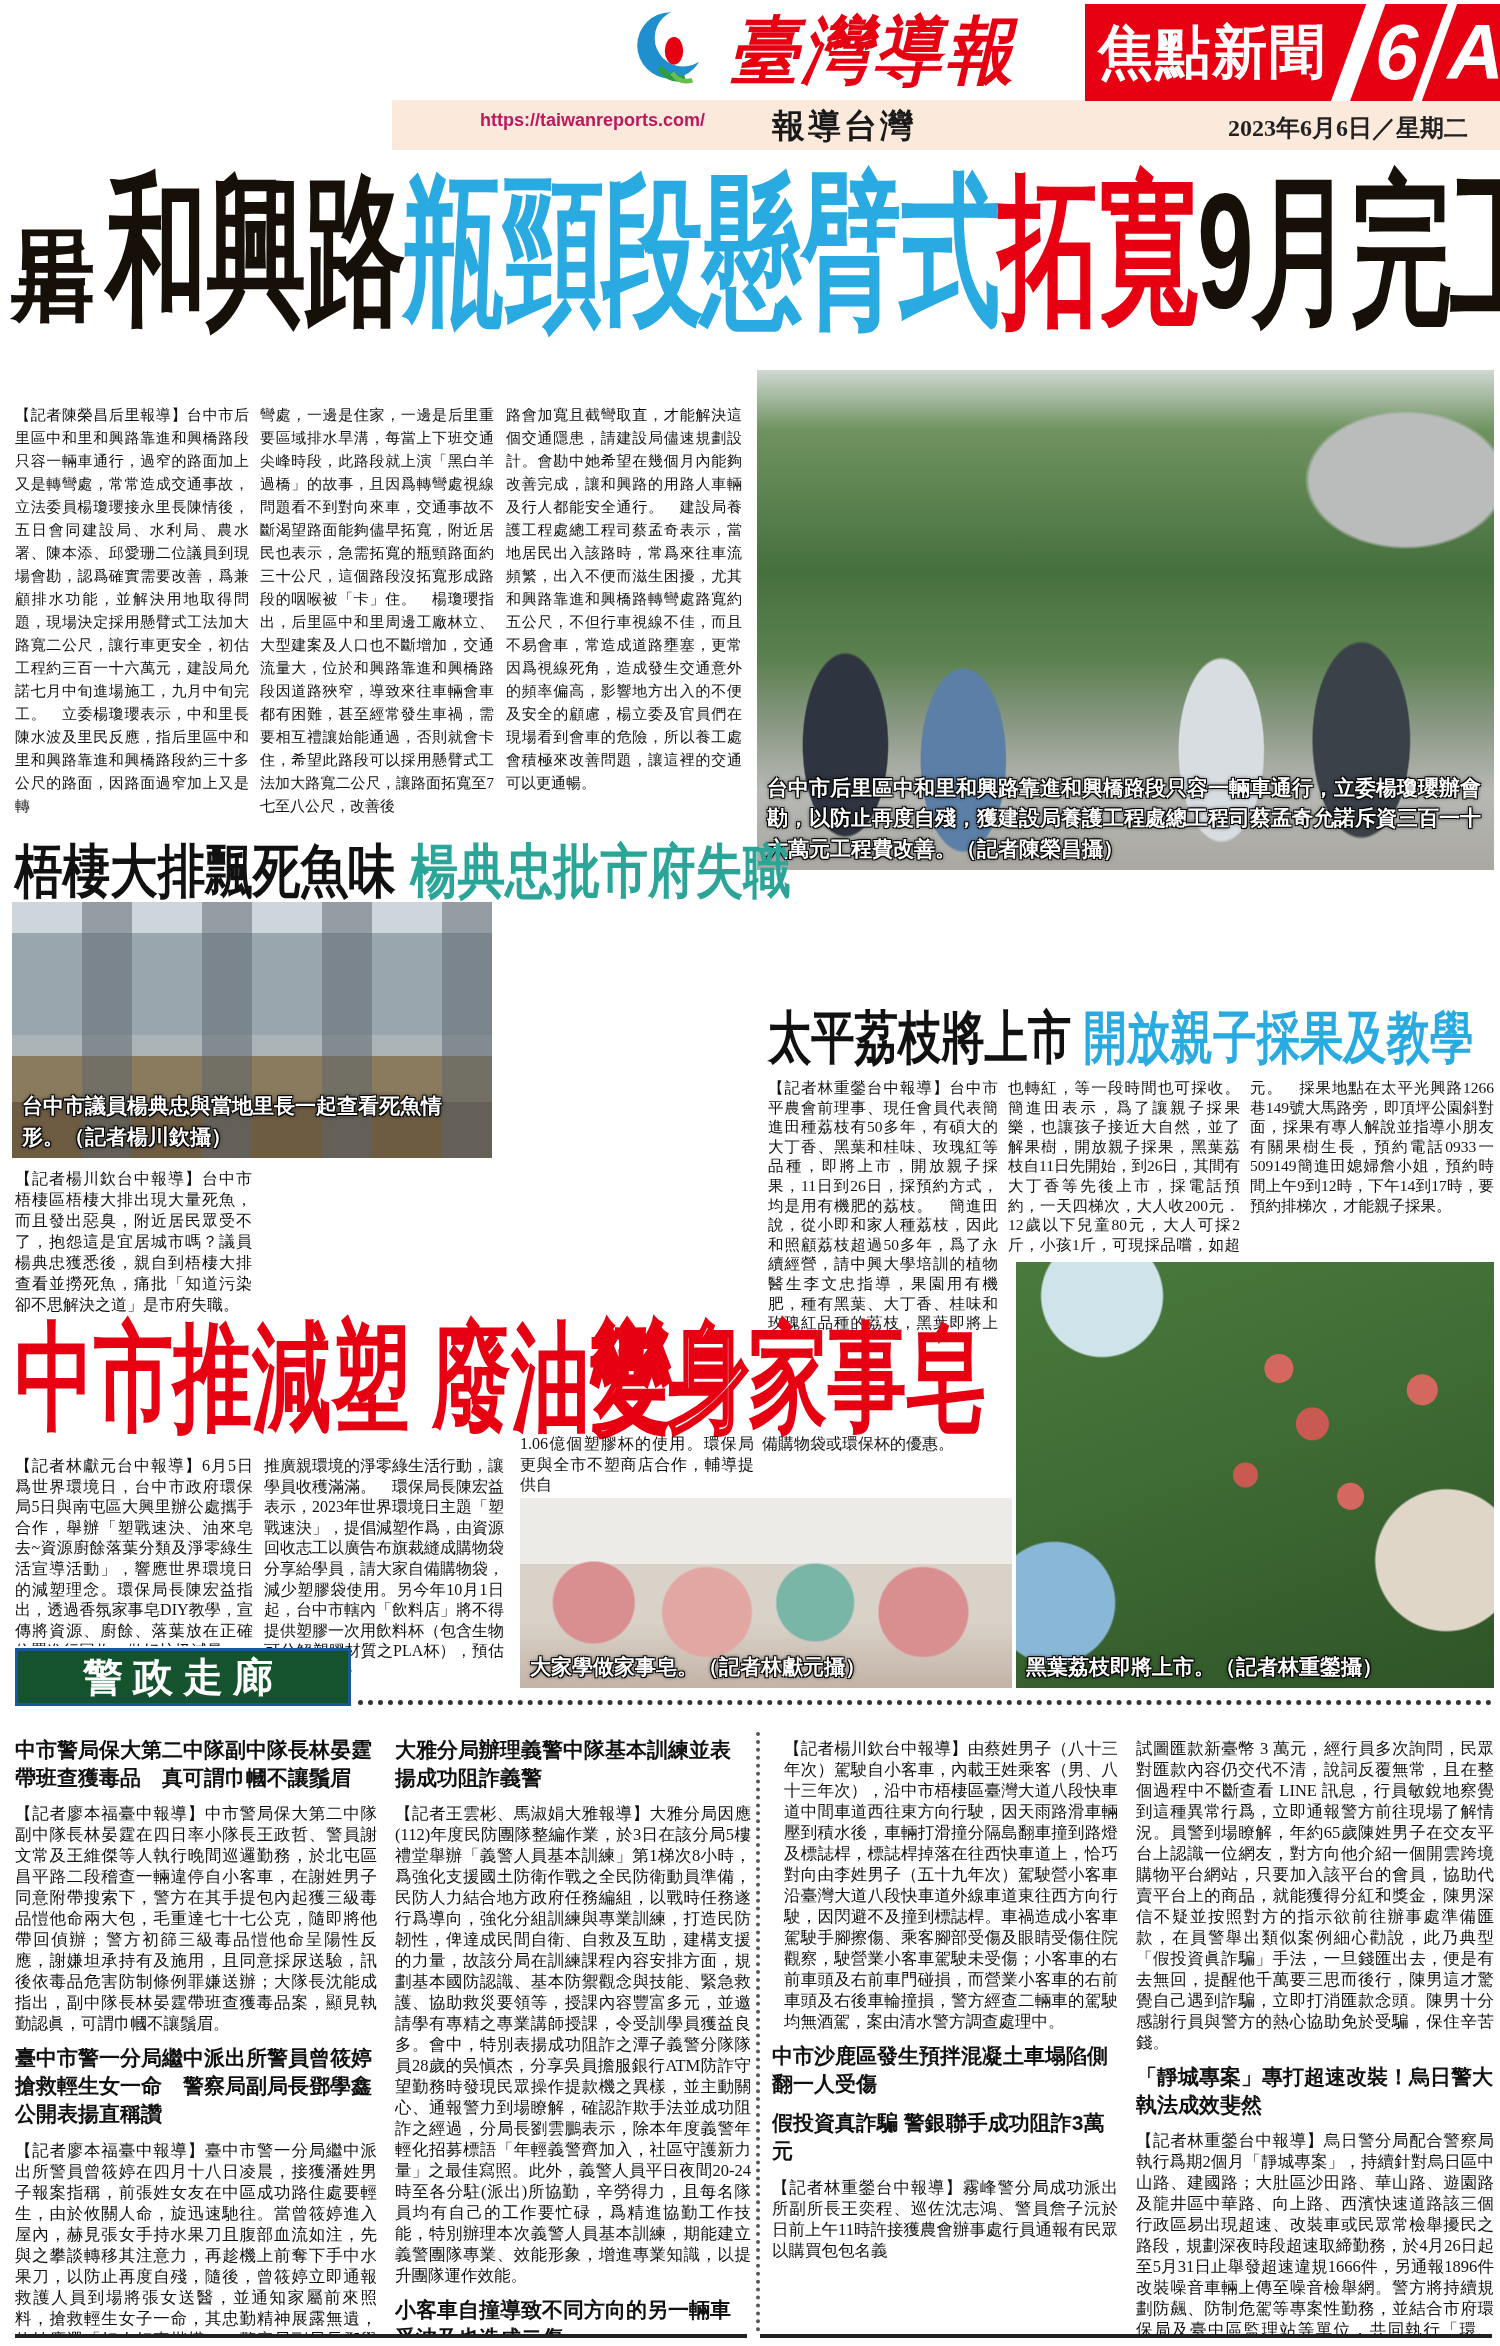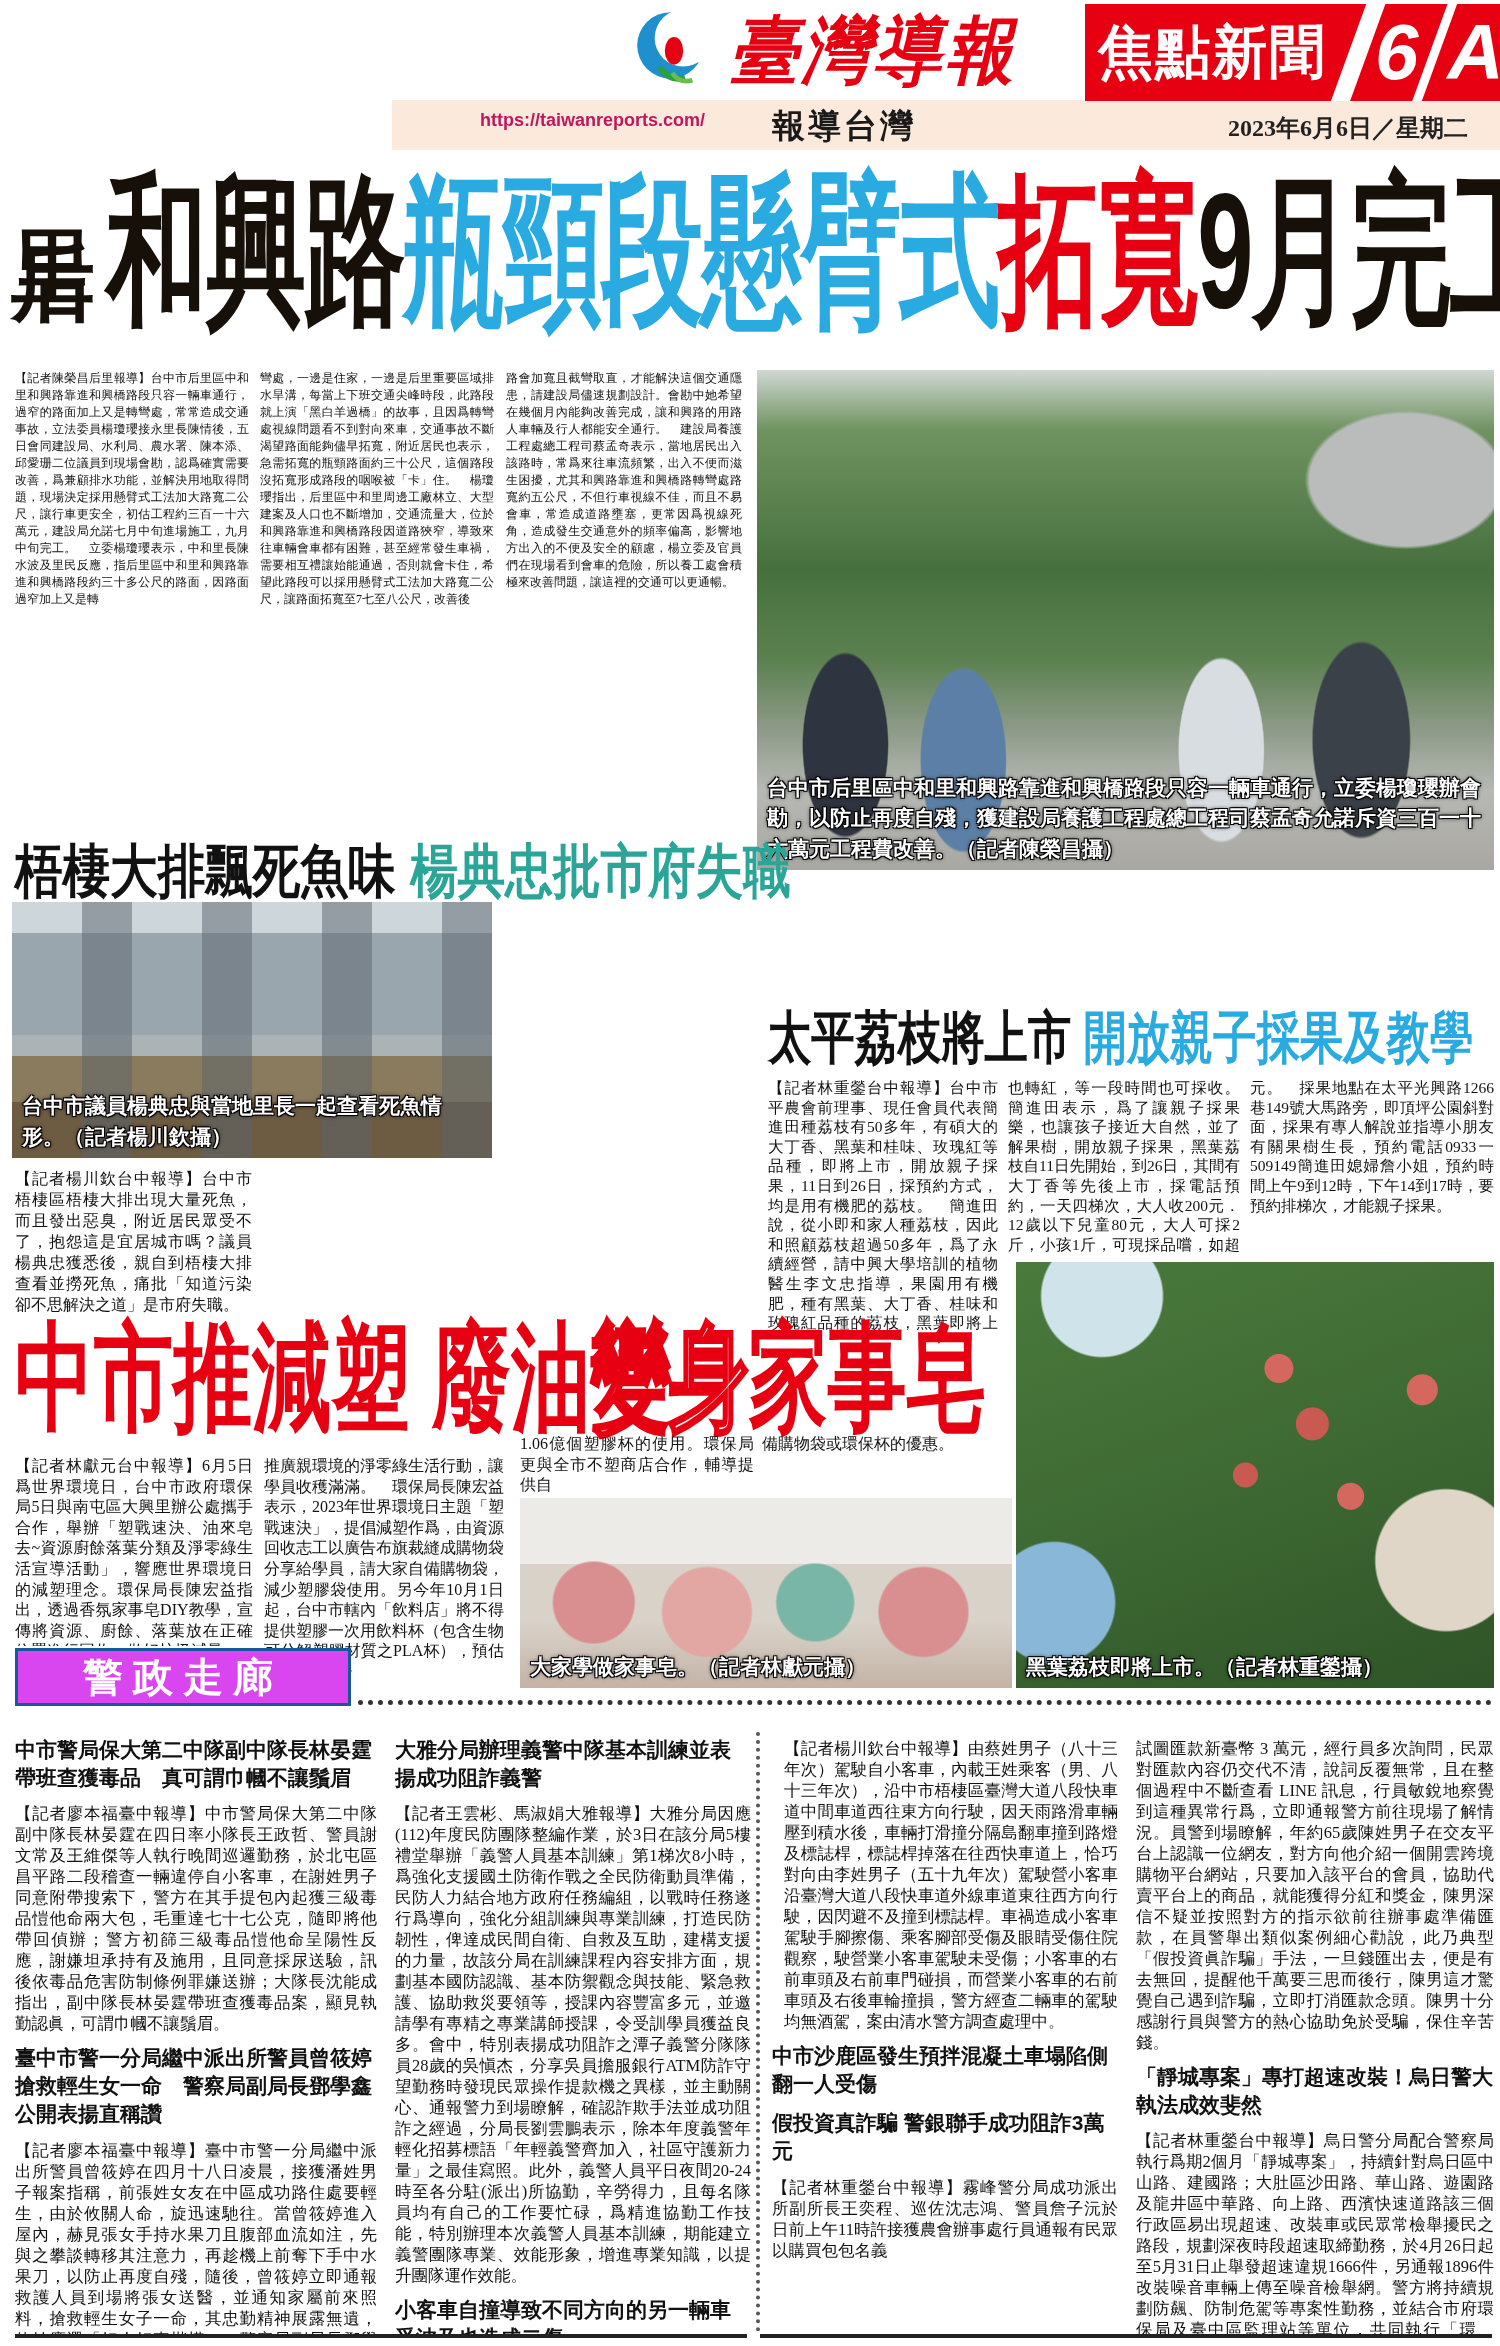--- a/index.html
+++ b/index.html
@@ -30,21 +30,21 @@
   
   .stack{left:15px;top:170px;width:92px;font-family:"Liberation Sans",sans-serif;
      font-weight:900;font-size:84px;line-height:.93;color:#161008;letter-spacing:0;}
   .mega{left:106px;top:168px;white-space:nowrap;font-family:"Liberation Sans",sans-serif;
      font-weight:900;font-size:163px;line-height:1.02;letter-spacing:-3px;
      transform:scaleX(.62);transform-origin:left top;display:flex;}
   .mega .blk{color:#161008;} .mega .blu{color:#29abe2;} .mega .red{color:#e60012;}
 
   
   .col{position:absolute;text-align:justify;overflow:hidden;}
-  .lead-col{font-size:12px;line-height:17px;}
+  .lead-col{font-size:15px;line-height:23px;margin-top:34px;}
   .fish-col{font-size:16px;line-height:21px;}
   .ly-col{font-size:15.5px;line-height:19.6px;}
   .soap-col{font-size:16px;line-height:20.6px;}
 
   
   .fish-head{left:15px;top:833px;white-space:nowrap;font-weight:900;font-size:58px;
      transform:scaleX(.82);transform-origin:left top;letter-spacing:0;}
   .fish-head .teal{color:#2ba598;margin-left:18px;}
   .ly-head{left:768px;top:1000px;white-space:nowrap;font-weight:900;font-size:57px;
      transform:scaleX(.76);transform-origin:left top;}
@@ -83,21 +83,21 @@
        linear-gradient(160deg,#4a7a3c 0%,#3f6b34 45%,#2f5428 100%);}
   .ph-soap{left:520px;top:1498px;width:492px;height:190px;
      background:
        radial-gradient(circle at 15% 55%, #d98f8f 0 40px, transparent 42px),
        radial-gradient(circle at 38% 60%, #e2a7a2 0 44px, transparent 46px),
        radial-gradient(circle at 60% 55%, #79b6a8 0 38px, transparent 40px),
        radial-gradient(circle at 82% 60%, #d98f8f 0 44px, transparent 46px),
        linear-gradient(180deg,#ecebe7 0 35%,#d9d2c9 35% 65%,#c4b3a6 100%);}
 
   
-  .police-tag{left:15px;top:1648px;width:336px;height:58px;background:#d946ef;
+  .police-tag{left:15px;top:1648px;width:336px;height:58px;background:#14532d;
      border:3px solid #15599a;box-sizing:border-box;display:flex;align-items:center;justify-content:center;
      font-family:"Liberation Sans",sans-serif;font-weight:900;font-size:40px;color:#fff;letter-spacing:10px;}
   .dot-h{left:358px;top:1700px;width:1134px;height:0;border-top:5px dotted #333;}
   .dot-v{left:756px;top:1732px;height:600px;width:0;border-left:4px dotted #555;}
   .p-col{position:absolute;top:1732px;height:602px;overflow:hidden;}
   .p-head{font-family:"Liberation Sans",sans-serif;font-weight:700;font-size:21px;
      line-height:1.32;color:#111;margin:10px 0 12px 0;text-align:left;}
   .p-head.first{margin-top:4px;}
   .p-body{font-size:16.5px;line-height:21px;text-align:justify;margin:0 0 6px 0;}
   .rule{height:4px;background:#222;top:2334px;}

